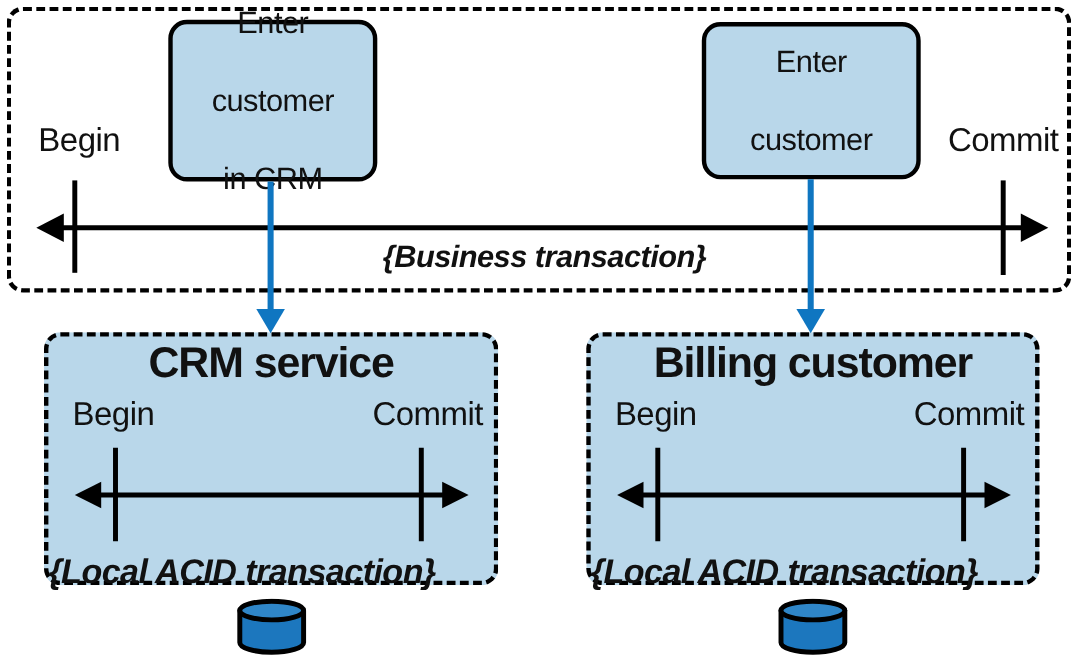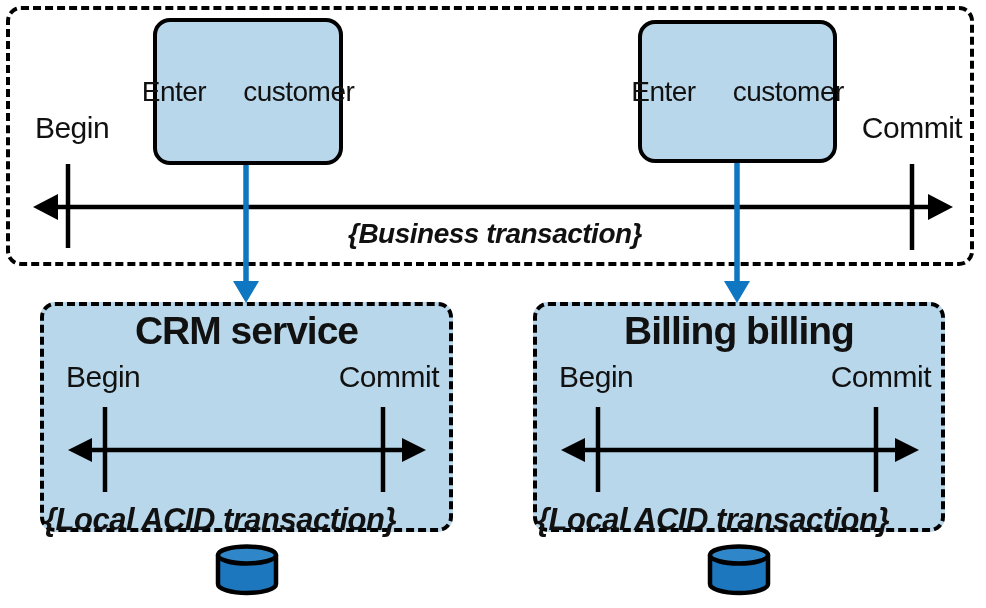--- a/index.html
+++ b/index.html
@@ -14,21 +14,21 @@
     border:4.5px dashed #000;border-radius:15px;background:#fff;
   }
   .timeline-label{
     font-size:30px;letter-spacing:-0.5px;text-align:center;white-space:nowrap;line-height:1;
   }
   .bt-begin{left:28px;top:113px;width:88px;}
   .bt-commit{left:850px;top:113px;width:124px;}
   
   .enter-box{
     box-sizing:border-box;background:#b9d7ea;border:4px solid #000;border-radius:17px;
-    display:flex;align-items:center;justify-content:center;
+    display:flex;flex-direction:column;align-items:center;justify-content:center;
     font-size:28px;line-height:34px;letter-spacing:-0.5px;text-align:center;gap:37px;
   }
   .enter-crm{left:153px;top:18px;width:190px;height:147px;}
   .enter-billing{left:638px;top:20px;width:199px;height:143px;}
   .bt-caption{
     left:298px;top:218px;width:394px;text-align:center;
     font-size:28px;font-weight:bold;font-style:italic;letter-spacing:-0.5px;white-space:nowrap;
   }
   
   .service-box{
@@ -58,20 +58,21 @@
 <div class="canvas">
 
   <div class="abs bt-box"></div>
 
   <div class="abs timeline-label bt-begin">Begin</div>
   <div class="abs timeline-label bt-commit">Commit</div>
 
   <div class="abs enter-box enter-crm">
     <div>Enter</div>
     <div>customer</div>
+    <div>in CRM</div>
   </div>
   <div class="abs enter-box enter-billing">
     <div>Enter</div>
     <div>customer</div>
   </div>
 
   <div class="abs bt-caption">{Business transaction}</div>
 
   <div class="abs service-box svc-crm">
     <div class="svc-title">CRM service</div>
@@ -88,21 +89,21 @@
 
     <div class="svc-caption">{Local ACID transaction}</div>
 
     <svg class="db-icon" width="66" height="52" viewBox="0 0 66 52">
       <path d="M4,11 L4,40 A29,9 0 0 0 62,40 L62,11 Z" fill="#1c77be" stroke="#000" stroke-width="4.5" stroke-linejoin="round"></path>
       <ellipse cx="33" cy="11" rx="29" ry="8.5" fill="#2f86c8" stroke="#000" stroke-width="4.5"></ellipse>
     </svg>
   </div>
 
   <div class="abs service-box svc-billing">
-    <div class="svc-title">Billing billing</div>
+    <div class="svc-title">Billing customer</div>
     <div class="svc-begin">Begin</div>
     <div class="svc-commit">Commit</div>
 
     <svg class="svc-timeline" width="405" height="92" viewBox="0 0 405 92">
       <line x1="61" y1="3" x2="61" y2="88" stroke="#000" stroke-width="4.5"></line>
       <line x1="339" y1="3" x2="339" y2="88" stroke="#000" stroke-width="4.5"></line>
       <line x1="40" y1="46" x2="366" y2="46" stroke="#000" stroke-width="4.5"></line>
       <polygon points="24,46 48,34 48,58" fill="#000"></polygon>
       <polygon points="382,46 358,34 358,58" fill="#000"></polygon>
     </svg>

